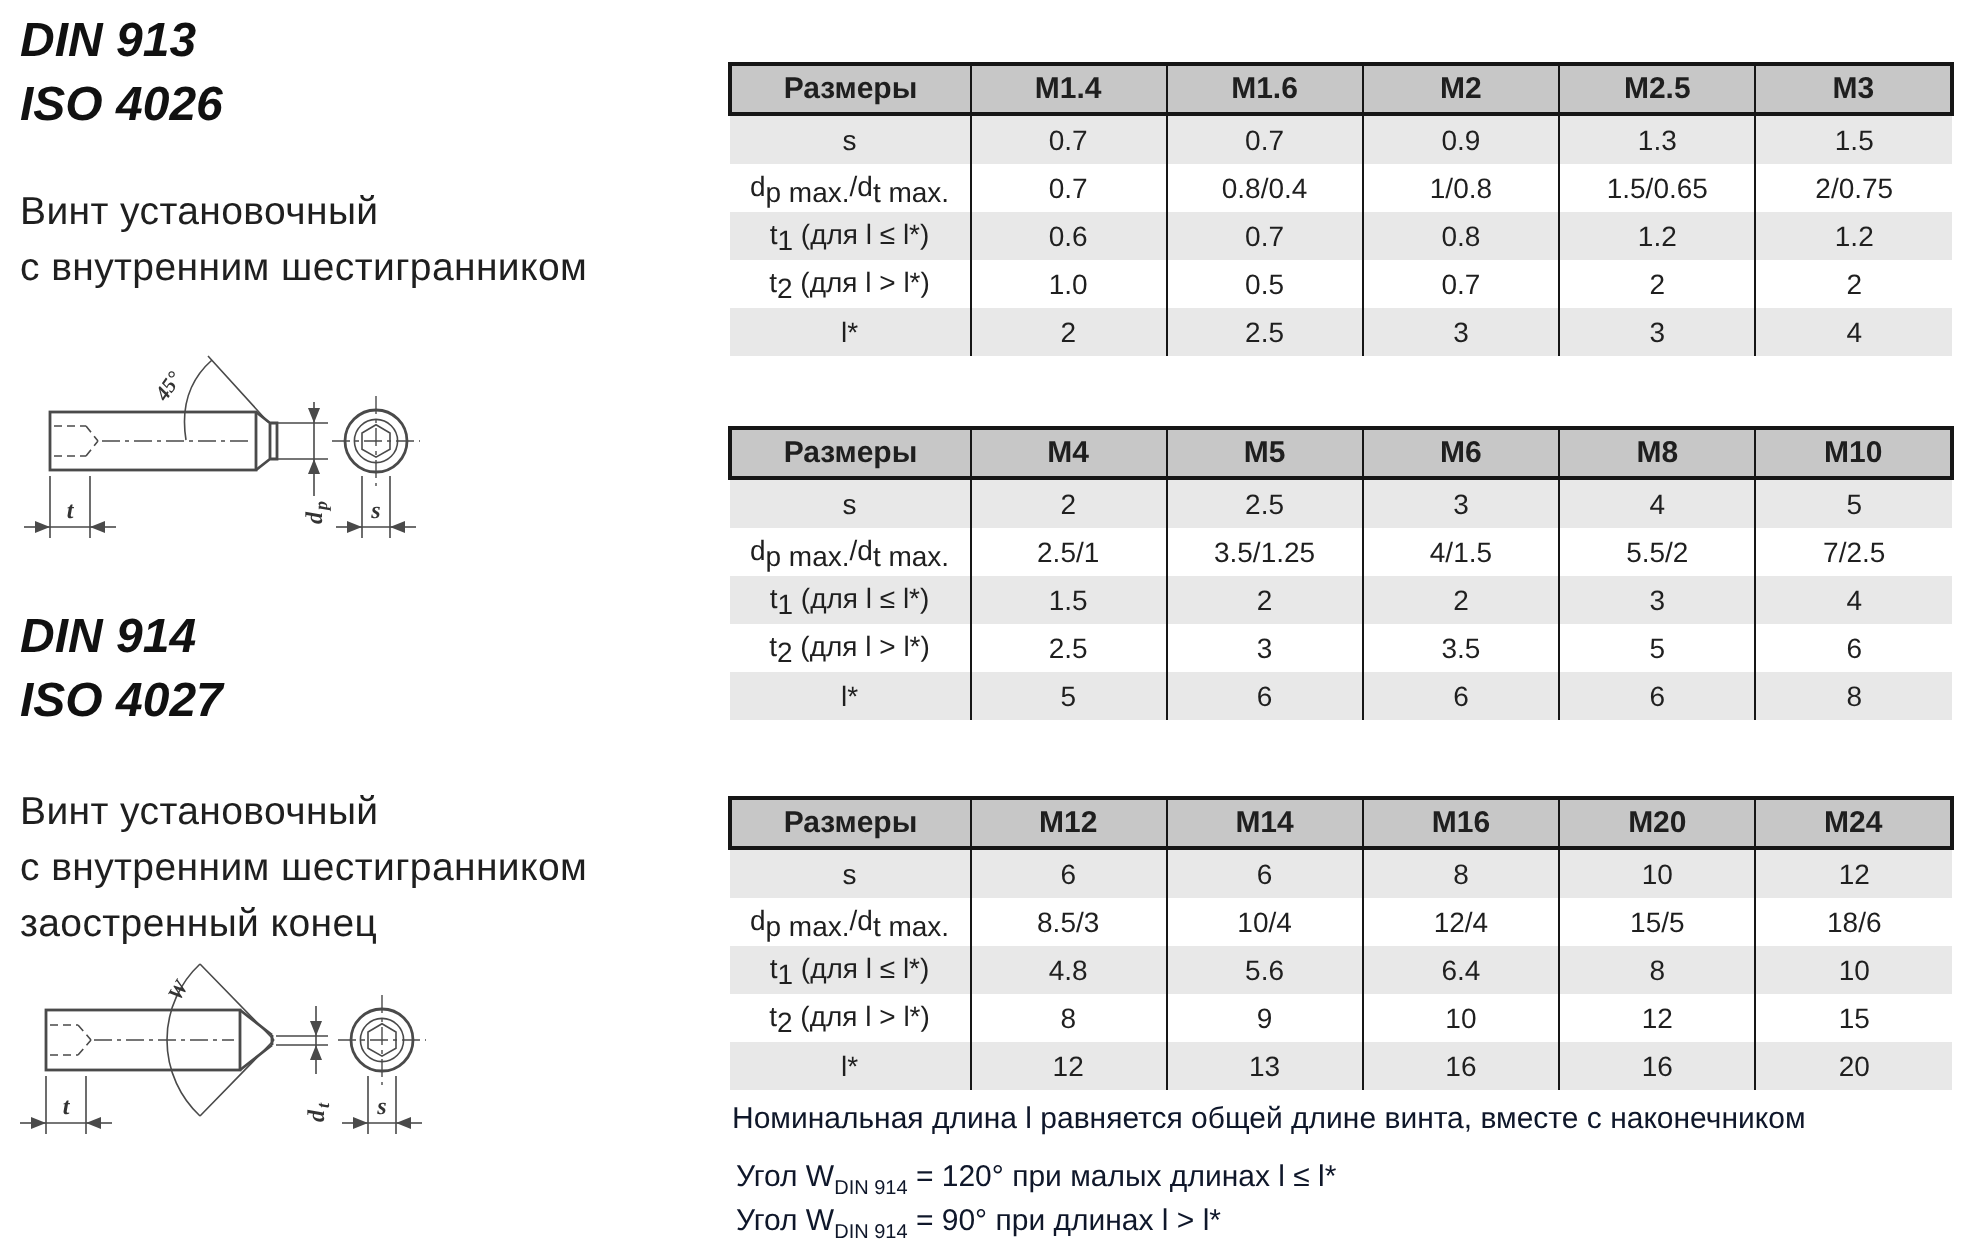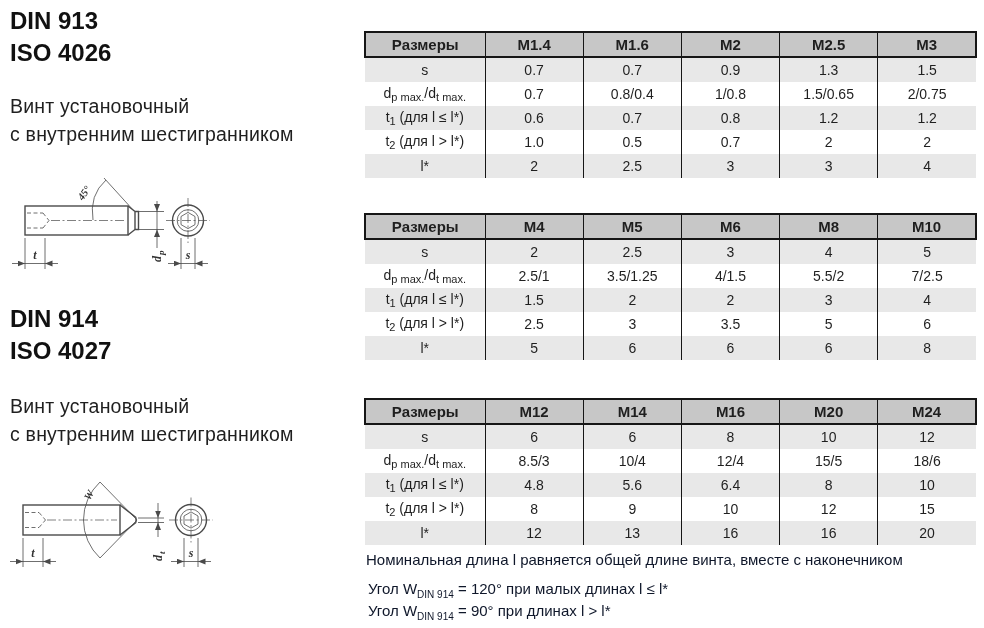--- a/index.html
+++ b/index.html
@@ -6,35 +6,35 @@
     --header-bg:#c7c7c7;
     --stripe-bg:#e8e8e8;
     --border:#161616;
     --text:#1f1f1f;
     --line:#4a4a4a;
   }
   html,body{margin:0;padding:0;background:#fff;}
   .canvas{position:relative;width:984px;height:628px;background:#fff;overflow:hidden;
           font-family:"Liberation Sans",sans-serif;color:var(--text);}
   .std-heading{position:absolute;left:10px;font-size:24px;font-weight:700;line-height:32px;color:#111;}
-  .std-heading span{display:block;}
+  .std-heading span{display:block;font-style:italic;}
   .descr{position:absolute;left:10px;font-size:19.5px;line-height:28px;letter-spacing:.2px;}
   .descr span{display:block;}
   .drawing{position:absolute;left:5px;}
 
   table.dim-table{position:absolute;left:364px;width:613px;border-collapse:collapse;table-layout:fixed;}
   .dim-table col.label-col{width:120px;}
   .dim-table th{height:23px;font-size:15px;font-weight:700;background:var(--header-bg);
     border-top:2px solid var(--border);border-bottom:2px solid var(--border);text-align:center;padding:0;}
   .dim-table thead th:first-child{border-left:2px solid var(--border);}
   .dim-table thead th:last-child{border-right:2px solid var(--border);}
   .dim-table td{height:24px;font-size:14px;text-align:center;vertical-align:middle;padding:0;}
   .dim-table th:not(:first-child),.dim-table td:not(:first-child){border-left:1px solid var(--border);}
   .dim-table tbody tr:nth-child(odd){background:var(--stripe-bg);}
-  .sub{font-size:11px;vertical-align:-3px;}
+  .sub{font-size:14px;vertical-align:-3px;}
 
   .note{position:absolute;font-size:15px;color:#0f172a;text-align:center;}
   .note .sub{font-size:10px;vertical-align:-4px;}
 
   
   .tl{stroke:var(--line);stroke-width:1.4;fill:none;}           
   .nl{stroke:var(--line);stroke-width:.8;fill:none;}            
   .dash{stroke:var(--line);stroke-width:.8;fill:none;stroke-dasharray:4 2.5;}
   .cline{stroke:var(--line);stroke-width:.7;fill:none;stroke-dasharray:9 2.5 2 2.5;}
   .dimtext{font-family:"Liberation Serif",serif;font-style:italic;font-weight:700;font-size:12px;fill:#333;}
@@ -99,20 +99,21 @@
   </svg>
 
   <div class="std-heading" style="top:303px;">
     <span>DIN 914</span>
     <span>ISO 4027</span>
   </div>
 
   <div class="descr" style="top:392px;">
     <span>Винт установочный</span>
     <span>с внутренним шестигранником</span>
+    <span>заостренный конец</span>
   </div>
 
   <svg class="drawing" style="top:466px;" width="235" height="130" viewBox="0 0 235 130">
     <defs>
       <marker id="a2" markerWidth="9" markerHeight="8" refX="7.5" refY="3" orient="auto" markerUnits="userSpaceOnUse">
         <path d="M0,0 L7.5,3 L0,6 z" fill="#4a4a4a"></path>
       </marker>
     </defs>
 
     <rect class="tl" x="18" y="39" width="97" height="30"></rect>

